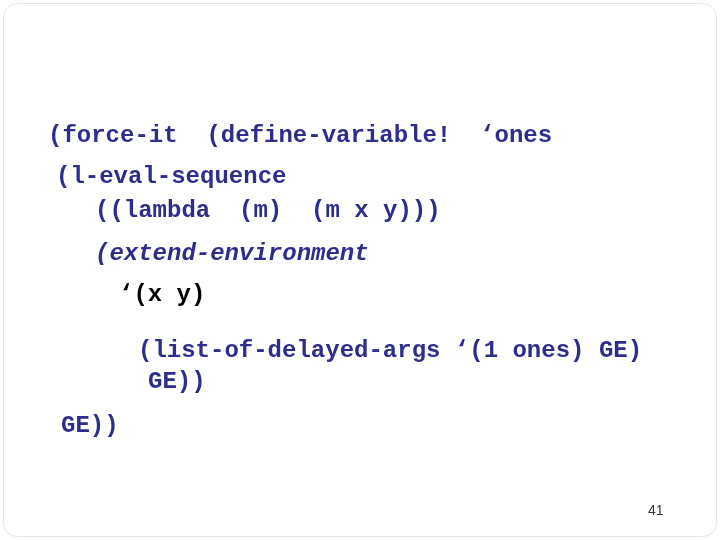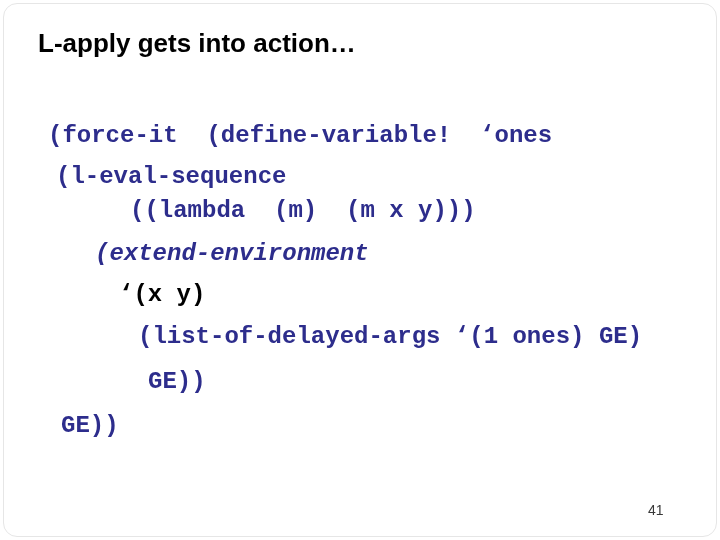--- a/index.html
+++ b/index.html
@@ -40,42 +40,41 @@
     position: absolute;
     font-family: "Liberation Mono", "DejaVu Sans Mono", monospace;
     font-size: 24px;
     font-weight: bold;
     line-height: 28px;
     color: #2d2d8c;
     white-space: pre;
   }
   .line-1 { left: 48px;  top: 122px; }
   .line-2 { left: 56px;  top: 163px; }
-  .line-3 { left: 95px;  top: 197px; margin-left: 35px; }
+  .line-3 { left: 95px;  top: 197px; }
   .line-4 { left: 95px;  top: 240px; font-style: italic; }
   .line-5 { left: 119px; top: 281px; }
-  .line-6 { left: 138px; top: 323px; }
+  .line-6 { left: 138px; top: 337px; }
   .line-7 { left: 148px; top: 368px; }
   .line-8 { left: 61px;  top: 412px; }
   .page-number {
     position: absolute;
     left: 648px;
     top: 502px;
     font-family: "Liberation Sans", sans-serif;
     font-size: 14px;
     color: #383838;
   }
 </style>
 </head>
 <body>
 
 <div class="slide">
   <div class="frame"></div>
 
-  <div class="title" style="color: rgb(0, 0, 0);">L-apply gets into action…</div>
 
   <div class="code-block">
     <div class="code-line line-1" style="color: rgb(45, 45, 140);">(force-it  (define-variable!  ‘ones</div>
     <div class="code-line line-2" style="color: rgb(45, 45, 140);">(l-eval-sequence</div>
     <div class="code-line line-3" style="color: rgb(45, 45, 140);">((lambda  (m)  (m x y)))</div>
     <div class="code-line line-4" style="color: rgb(45, 45, 140);">(extend-environment</div>
     <div class="code-line line-5" style="color: #000000;">‘(x y)</div>
     <div class="code-line line-6" style="color: rgb(45, 45, 140);">(list-of-delayed-args ‘(1 ones) GE)</div>
     <div class="code-line line-7" style="color: rgb(45, 45, 140);">GE))</div>
     <div class="code-line line-8" style="color: rgb(45, 45, 140);">GE))</div>

